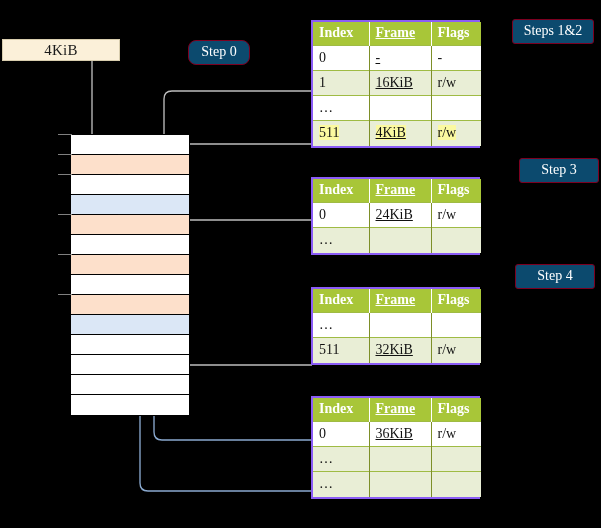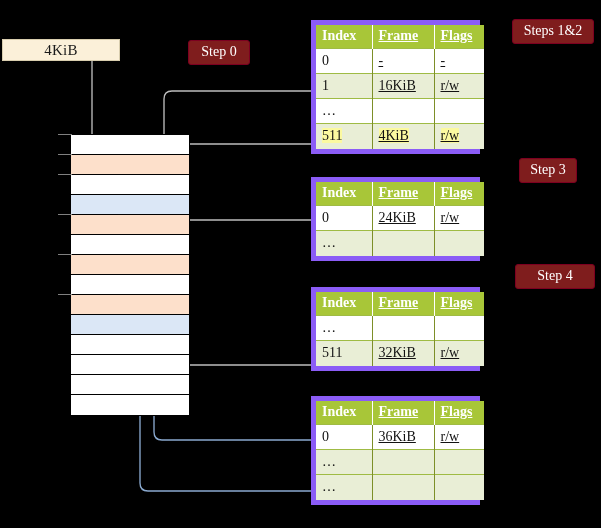--- a/index.html
+++ b/index.html
@@ -20,21 +20,21 @@
     border:1px solid #d8cdae;
     box-sizing:border-box;
     display:flex;align-items:center;justify-content:center;
     font-size:15px;color:#1a1a1a;
     letter-spacing:.2px;
   }
 
   
   .badge{
     position:absolute;
-    background:#7f1d1d;
+    background:#0c4a6e;
     border:1px solid #7d0020;
     border-radius:3px;
     color:#ffffff;
     font-size:14px;
     line-height:1;
     padding:4px 9px 5px 9px;
     white-space:nowrap;
     box-sizing:border-box;
     text-align:center;
   }
@@ -58,21 +58,21 @@
   .tick{
     position:absolute;
     height:1px;background:#808080;
   }
 
   
   .ptable{
     position:absolute;
     border-collapse:collapse;
     box-sizing:border-box;
-    border:5px solid #8b5cf6;
+    border:2px solid #8b5cf6;
     background:#fff;
     font-size:14px;
   }
   .ptable table{border-collapse:collapse;width:100%;table-layout:fixed;}
   .ptable th{
     background:#a8c638;
     color:#ffffff;
     font-weight:bold;
     text-align:left;
     padding:3px 6px 4px 6px;
@@ -89,21 +89,21 @@
     box-sizing:border-box;
     height:25px;
     color:#111;
   }
   .ptable td:last-child{border-right:none;}
   .row-odd td{background:#ffffff;}
   .row-even td{background:#e9eed6;}
   .hl span{background:#fbf9a0;}
   .col-i{width:56px;}
   .col-f{width:62px;text-decoration:underline;}
-  .col-g{width:50px;text-decoration:underline;}
+  .col-g{width:50px;}
 </style>
 </head>
 <body>
 
 <div id="stage">
 
   <svg id="wires" viewBox="0 0 601 528" width="601" height="528">
     <defs>
       <marker id="ahGrayDown" markerWidth="9" markerHeight="9" refX="4.5" refY="7.5" orient="auto">
         <path d="M0.8,0 L4.5,8 L8.2,0 Z" fill="#bdbdbd"></path>
@@ -141,27 +141,27 @@
 
       <path d="M312,491 L148,491 Q140,491 140,483 L140,220"></path>
       <path d="M140,400 L140,208" marker-end="url(#ahBlueUp)"></path>
     </g>
   </svg>
 
   <div class="srcbox" style="left:2px;top:39px;width:118px;height:22px;">
     <span>4KiB</span>
   </div>
 
-  <div class="badge" style="left:188px;top:40px;width:62px;">
+  <div class="badge" style="left:188px;top:40px;width:62px;border-radius:8px;">
     <span>Step 0</span>
   </div>
   <div class="badge" style="left:512px;top:19px;width:82px;">
     <span>Steps 1&amp;2</span>
   </div>
-  <div class="badge" style="left:519px;top:158px;width:58px;">
+  <div class="badge" style="left:519px;top:158px;width:80px;">
     <span>Step 3</span>
   </div>
   <div class="badge" style="left:515px;top:264px;width:80px;">
     <span>Step 4</span>
   </div>
 
   <div id="memcol" style="left:70px;top:134px;width:120px;height:282px;">
       <div class="memrow m-white" style="height: 20px;"></div>
       <div class="memrow m-peach" style="height: 20px;"></div>
       <div class="memrow m-white" style="height: 20px;"></div>

